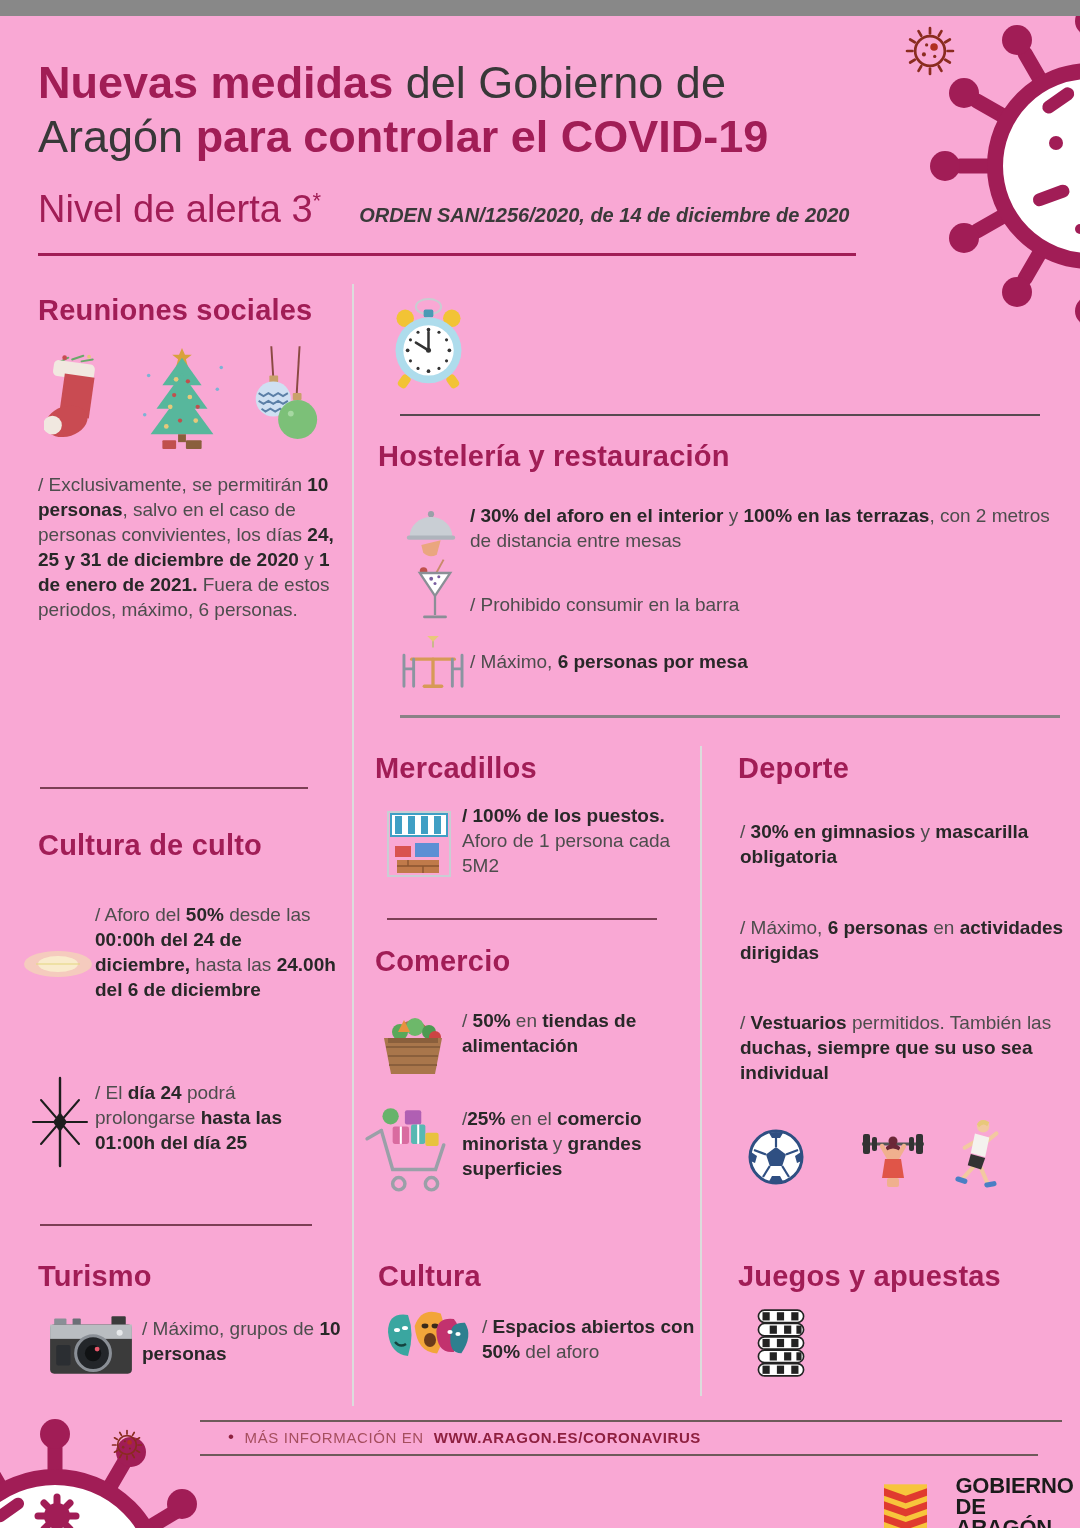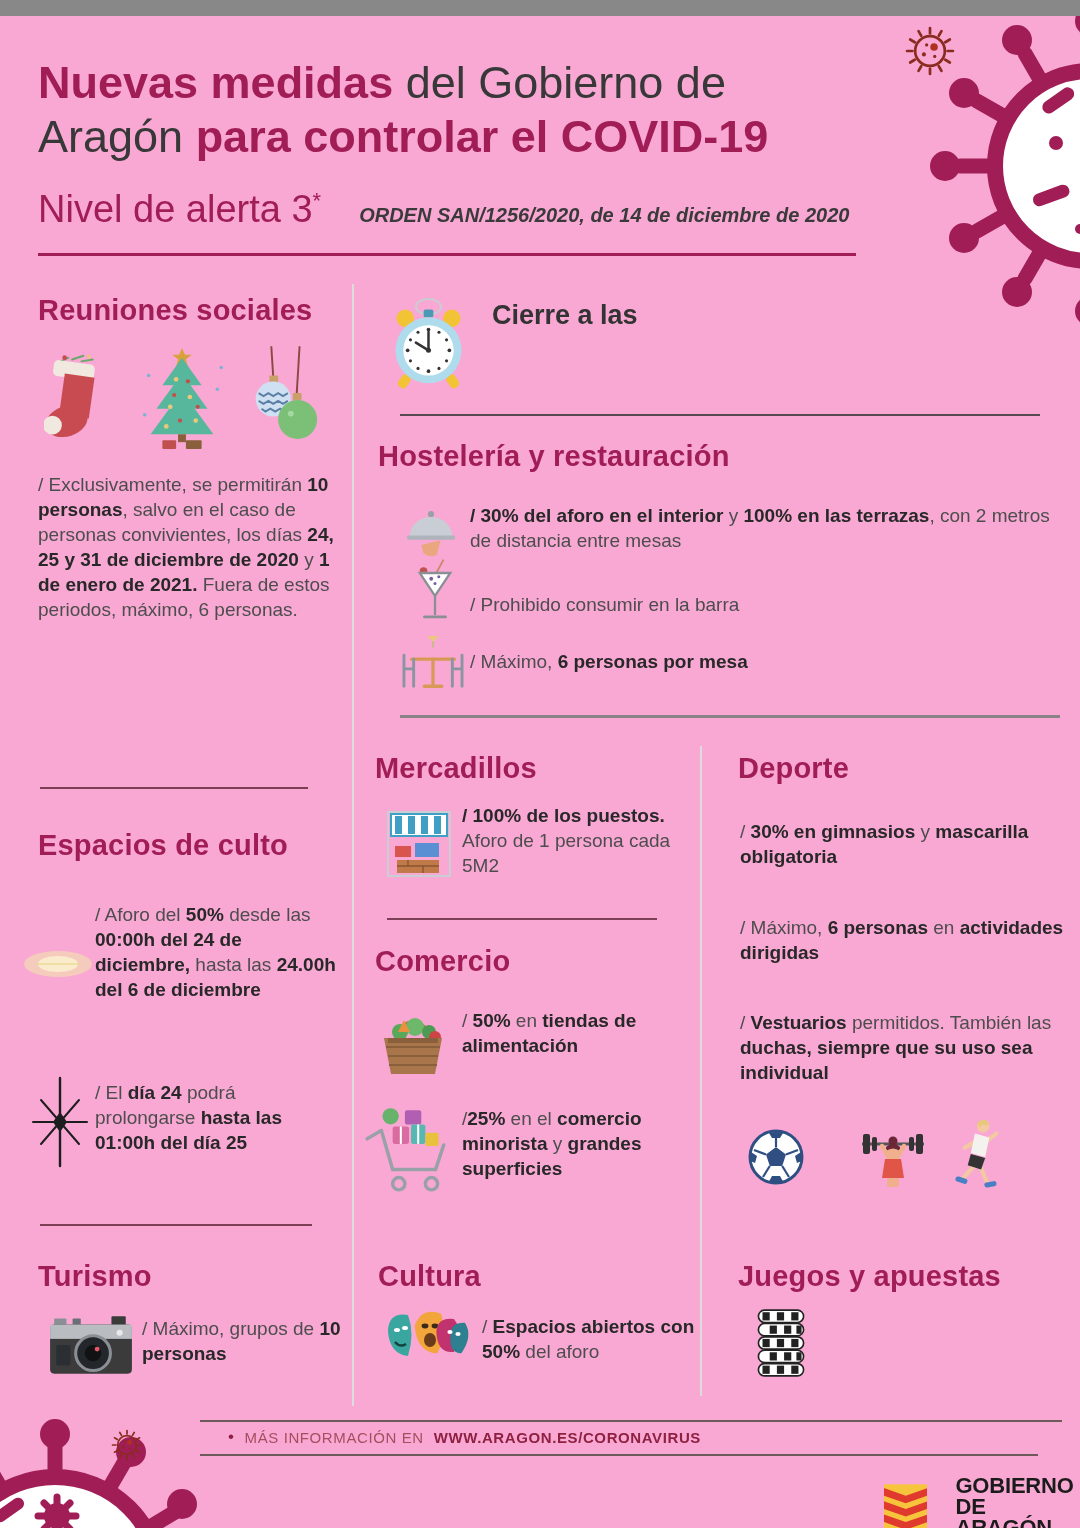--- a/index.html
+++ b/index.html
@@ -230,21 +230,21 @@
     </g>
     <rect x="50" y="50" width="9" height="7" rx="1" fill="#c9a06a"></rect>
     <circle cx="55" cy="77" r="20" fill="#7cc078"></circle>
     <circle cx="48" cy="71" r="3" fill="#a6d8a2"></circle>
   </svg>
 
   <div class="abs rich" style="left:38px;top:456px;width:302px"><span>/ Exclusivamente, se permitirán </span><span class="rb">10 personas</span><span>, salvo en el caso de personas convivientes, los días </span><span class="rb">24, 25 y 31 de diciembre de 2020</span><span> y </span><span class="rb">1 de enero de 2021.</span><span> Fuera de estos periodos, máximo, 6 personas.</span></div>
 
   <div class="abs rule" style="left:40px;top:771px;width:268px"></div>
 
-  <div class="abs heading" style="left:38px;top:813px">Espacios de culto</div>
+  <div class="abs heading" style="left:38px;top:813px">Cultura de culto</div>
 
   <svg class="abs" style="left:22px;top:918px" width="72" height="58" viewBox="0 0 72 58">
     <ellipse cx="36" cy="30" rx="34" ry="13" fill="#f3e7ab" opacity="0.55"></ellipse>
     <ellipse cx="36" cy="30" rx="20" ry="8" fill="#faf3cf" opacity="0.8"></ellipse>
     <line x1="14" y1="30" x2="58" y2="30" stroke="#e8d98a" stroke-width="2" opacity="0.6"></line>
   </svg>
   <div class="abs rich" style="left:95px;top:886px;width:245px"><span>/ Aforo del </span><span class="rb">50%</span><span>  desde las </span><span class="rb">00:00h del 24 de diciembre,</span><span> hasta las </span><span class="rb">24.00h del 6 de diciembre</span></div>
 
   <svg class="abs" style="left:28px;top:1058px" width="64" height="96" viewBox="0 0 64 96">
     <g stroke="#1d1d1d" stroke-linecap="round">
@@ -297,21 +297,20 @@
         <circle cx="31.4" cy="44.2" r="1.6"></circle>
         <circle cx="39.2" cy="36.4" r="1.6"></circle>
     </g>
     <g stroke="#333" stroke-width="2.6" stroke-linecap="round">
       <line x1="50" y1="55" x2="50" y2="36"></line>
       <line x1="50" y1="55" x2="37" y2="47"></line>
     </g>
     <circle cx="50" cy="55" r="2.6" fill="#333"></circle>
   </svg>
   <div class="abs" style="left:492px;top:284px">
-    <div class="closure-intro">Cierre a las</div>
   </div>
   <div class="abs" style="left:400px;top:398px;width:640px;height:2px;background:#564a50"></div>
 
   <div class="abs heading" style="left:378px;top:424px">Hostelería y restauración</div>
 
   <svg class="abs" style="left:402px;top:490px" width="58" height="54" viewBox="0 0 60 55">
     <circle cx="30" cy="8" r="3.2" fill="#9aa0a8"></circle>
     <path d="M8,31 A22,20 0 0 1 52,31 Z" fill="#c9ced4"></path>
     <rect x="5" y="30" width="50" height="4.5" rx="2.2" fill="#aeb4bc"></rect>
     <path d="M20,40 L40,35 L36,50 Q28,54 22,48 Z" fill="#eaa67f"></path>

